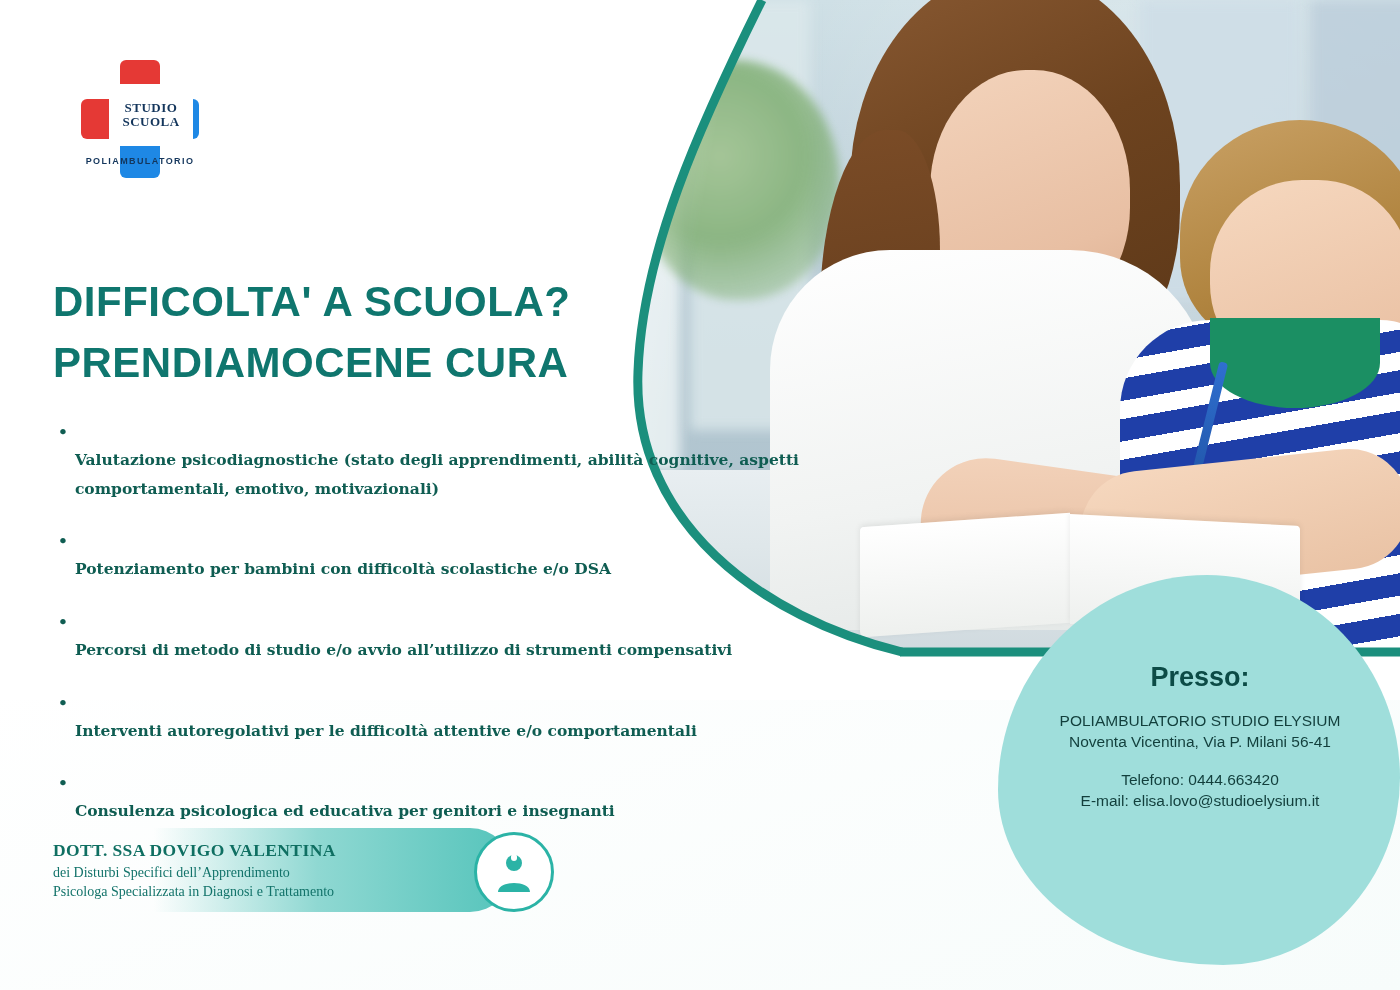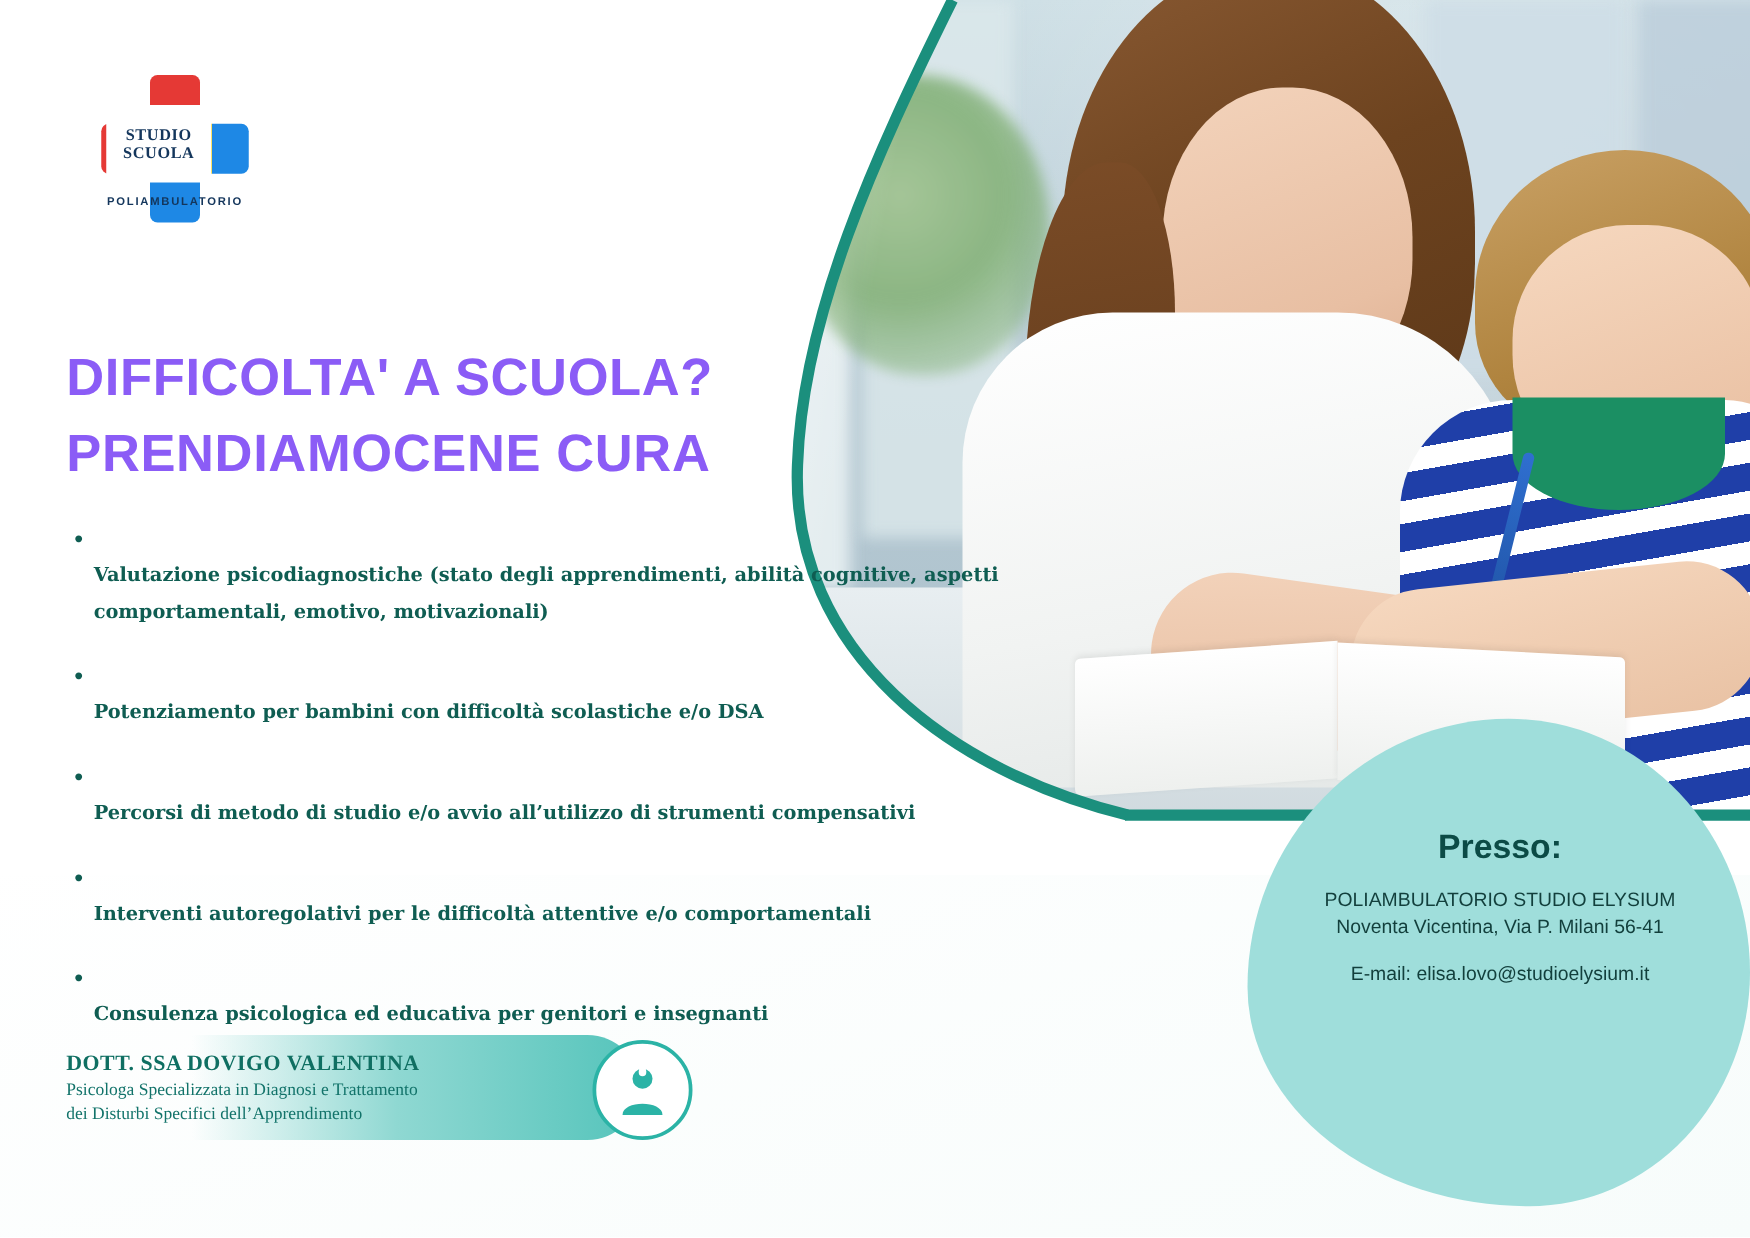--- a/index.html
+++ b/index.html
@@ -193,21 +193,21 @@
   }
   .logo-cross-h {
     position: absolute;
     left: 11px; top: 51px;
     width: 118px; height: 40px;
     background: linear-gradient(90deg, #e53935 0%, #e53935 25%, #43a047 25%, #43a047 50%, #fdd835 50%, #fdd835 75%, #1e88e5 75%, #1e88e5 100%);
     border-radius: 6px;
   }
   .logo-center {
     position: absolute;
-    left: 15px; top: 36px;
+    left: 39px; top: 36px;
     width: 84px; height: 62px;
     background: #ffffff;
     border-radius: 6px;
     display: flex;
     flex-direction: column;
     align-items: center;
     justify-content: center;
     line-height: 1.05;
   }
   .logo-center span {
@@ -234,21 +234,21 @@
     color: #14365c;
     letter-spacing: 1.4px;
   }
 
   
   .headline {
     position: absolute;
     left: 53px;
     top: 272px;
     width: 620px;
-    color: #8b5cf6;
+    color: #0f766e;
     font-size: 42px;
     font-weight: bold;
     letter-spacing: .5px;
     line-height: 1.45;
   }
   .headline div { white-space: nowrap; }
 
   
   .bullets {
     position: absolute;
@@ -425,33 +425,34 @@
     </div>
     <div class="bullet-item">
       <span class="bullet-dot">•</span>
       <span class="bullet-text">Consulenza psicologica ed educativa per genitori e insegnanti</span>
     </div>
   </div>
 
   <div class="doctor-bar"></div>
   <div class="doctor-text">
     <div class="doctor-name">DOTT. SSA DOVIGO VALENTINA</div>
+    <div class="doctor-sub">dei Disturbi Specifici dell’Apprendimento</div>
     <div class="doctor-sub">Psicologa Specializzata in Diagnosi e Trattamento</div>
-    <div class="doctor-sub">dei Disturbi Specifici dell’Apprendimento</div>
   </div>
   <div class="doctor-icon">
     <svg width="40" height="44" viewBox="0 0 40 44">
       <circle cx="20" cy="13" r="8" fill="#2bb3a6"></circle>
       <rect x="17" y="4" width="6" height="7" rx="3" fill="#ffffff"></rect>
       <path d="M4,42 C4,30 36,30 36,42 Z" fill="#2bb3a6"></path>
     </svg>
   </div>
 
   <div class="blob"></div>
   <div class="blob-content">
     <div class="presso">Presso:</div>
     <div class="addr-line">POLIAMBULATORIO STUDIO ELYSIUM</div>
     <div class="addr-line">Noventa Vicentina, Via P. Milani 56-41</div>
     <div class="contact-gap"></div>
+    <div class="contact-line">Telefono: 0444.663420</div>
     <div class="contact-line">E-mail: elisa.lovo@studioelysium.it</div>
   </div>
 
 </div>
 
 </body></html>

